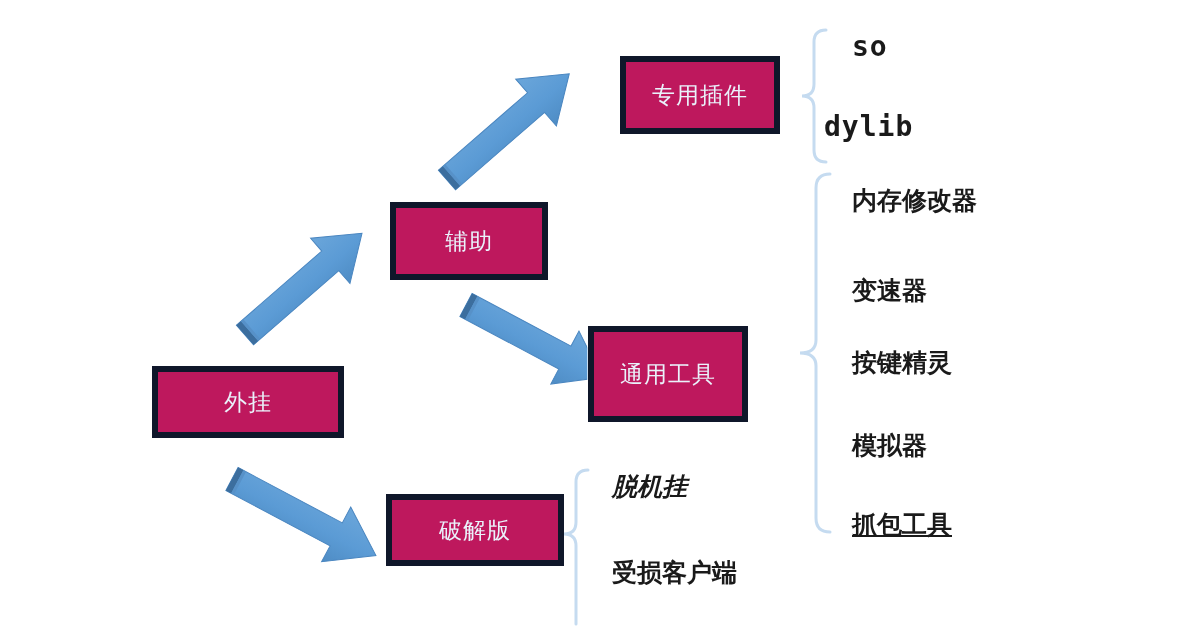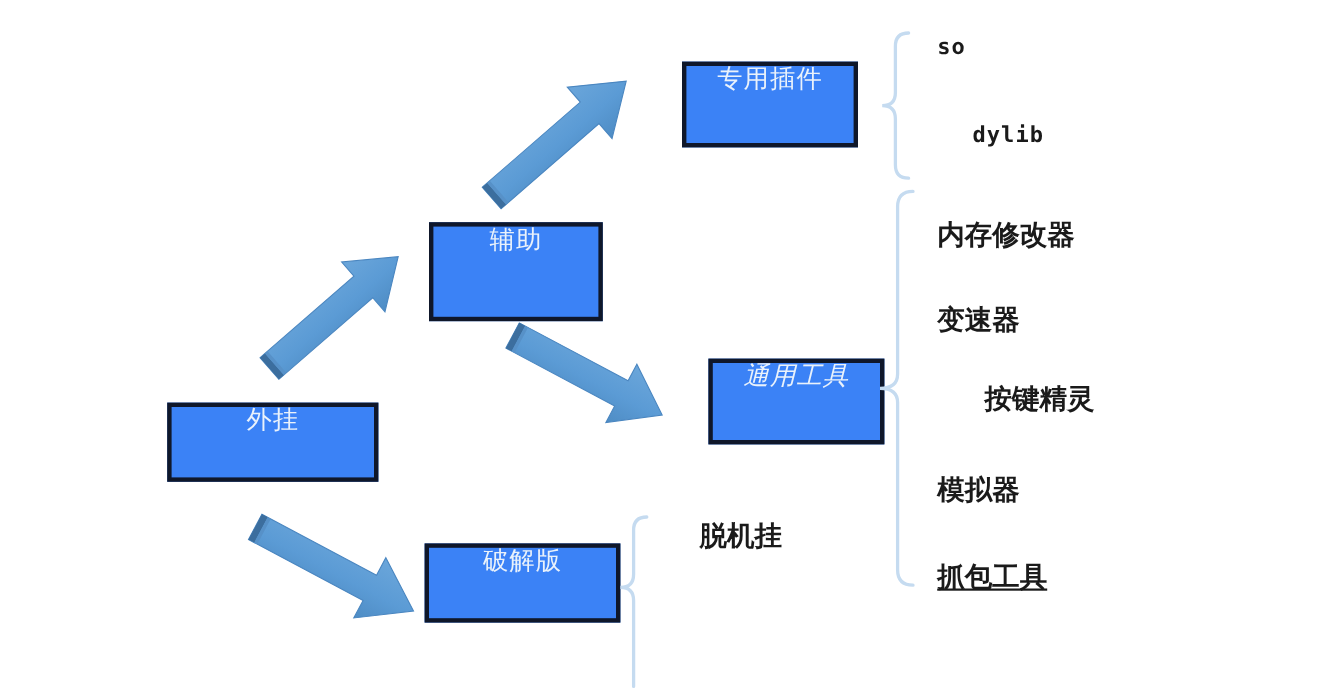--- a/index.html
+++ b/index.html
@@ -14,41 +14,41 @@
   #canvas {
     position: relative;
     width: 1198px;
     height: 626px;
     background: #ffffff;
     overflow: hidden;
   }
   
   .node-box {
     position: absolute;
-    background: #3b82f6;
-    border: 4px solid #0f172a;
+    background: #be185d;
+    border: 6px solid #0f172a;
     box-shadow: 0 0 0 1px rgba(255,255,255,0.65);
     display: flex;
-    align-items: flex-start;
+    align-items: center;
     justify-content: center;
     box-sizing: border-box;
   }
   .node-label {
     color: #EAF2FB;
     font-family: "Liberation Serif", "DejaVu Serif", serif;
     font-size: 23px;
     line-height: 1;
     letter-spacing: 1px;
     white-space: nowrap;
     user-select: none;
   }
   #box-waigua  { left: 152px; top: 366px; width: 192px; height: 72px; }
-  #box-fuzhu   { left: 390px; top: 202px; width: 158px; height: 90px; }
+  #box-fuzhu   { left: 390px; top: 202px; width: 158px; height: 78px; }
   #box-chajian { left: 620px; top: 56px;  width: 160px; height: 78px; }
-  #box-tongyong{ left: 644px; top: 326px; width: 160px; height: 78px; font-style: italic; }
+  #box-tongyong{ left: 588px; top: 326px; width: 160px; height: 96px; }
   #box-pojie   { left: 386px; top: 494px; width: 178px; height: 72px; }
 
   
   #arrow-layer {
     position: absolute;
     left: 0; top: 0;
     width: 1198px;
     height: 626px;
     pointer-events: none;
   }
@@ -62,21 +62,21 @@
     font-weight: bold;
     white-space: nowrap;
     user-select: none;
   }
   .leaf-cn {
     font-family: "Liberation Serif", "DejaVu Serif", serif;
     font-size: 25px;
   }
   .leaf-mono {
     font-family: "DejaVu Sans Mono", "Liberation Mono", monospace;
-    font-size: 20px;
+    font-size: 28px;
     letter-spacing: 1px;
   }
 </style>
 </head>
 <body>
 
 <div id="canvas">
 
   <svg id="arrow-layer" viewBox="0 0 1198 626" width="1198" height="626">
     <defs>
@@ -129,29 +129,30 @@
   </div>
 
   <div id="box-pojie" class="node-box">
     <span class="node-label">破解版</span>
   </div>
 
   <svg class="brace-svg" style="left:796px; top:26px;" width="40" height="140" viewBox="0 0 40 140">
     <path d="M 30 4 Q 18 4 18 16 L 18 58 Q 18 70 6 70 Q 18 70 18 82 L 18 124 Q 18 136 30 136" fill="none" stroke="#C5DBF0" stroke-width="3" stroke-linecap="round"></path>
   </svg>
   <div class="leaf-label leaf-mono" style="left:852px; top:30px;">so</div>
-  <div class="leaf-label leaf-mono" style="left:884px; top:110px;">dylib</div>
+  <div class="leaf-label leaf-mono" style="left:824px; top:110px;">dylib</div>
 
   <svg class="brace-svg" style="left:790px; top:170px;" width="46" height="366" viewBox="0 0 46 366">
     <path d="M 40 4 Q 26 4 26 18 L 26 170 Q 26 183 10 183 Q 26 183 26 196 L 26 348 Q 26 362 40 362" fill="none" stroke="#C5DBF0" stroke-width="3" stroke-linecap="round"></path>
   </svg>
-  <div class="leaf-label leaf-cn" style="left:852px; top:197px;">内存修改器</div>
+  <div class="leaf-label leaf-cn" style="left:852px; top:184px;">内存修改器</div>
   <div class="leaf-label leaf-cn" style="left:852px; top:274px;">变速器</div>
-  <div class="leaf-label leaf-cn" style="left:852px; top:346px;margin-left:43px;">按键精灵</div>
+  <div class="leaf-label leaf-cn" style="left:852px; top:346px;">按键精灵</div>
   <div class="leaf-label leaf-cn" style="left:852px; top:429px;text-align:center;">模拟器</div>
   <div class="leaf-label leaf-cn" style="left:852px; top:508px;text-decoration:underline;">抓包工具</div>
 
   <svg class="brace-svg" style="left:558px; top:466px;" width="40" height="160" viewBox="0 0 40 160">
     <path d="M 30 4 Q 18 4 18 16 L 18 56 Q 18 68 6 68 Q 18 68 18 80 L 18 158" fill="none" stroke="#C5DBF0" stroke-width="3" stroke-linecap="round"></path>
   </svg>
-  <div class="leaf-label leaf-cn" style="left:636px; top:470px;">脱机挂</div>
+  <div class="leaf-label leaf-cn" style="left:612px; top:470px;font-style:italic;">脱机挂</div>
+  <div class="leaf-label leaf-cn" style="left:612px; top:556px;">受损客户端</div>
 
 </div>
 
 </body></html>

